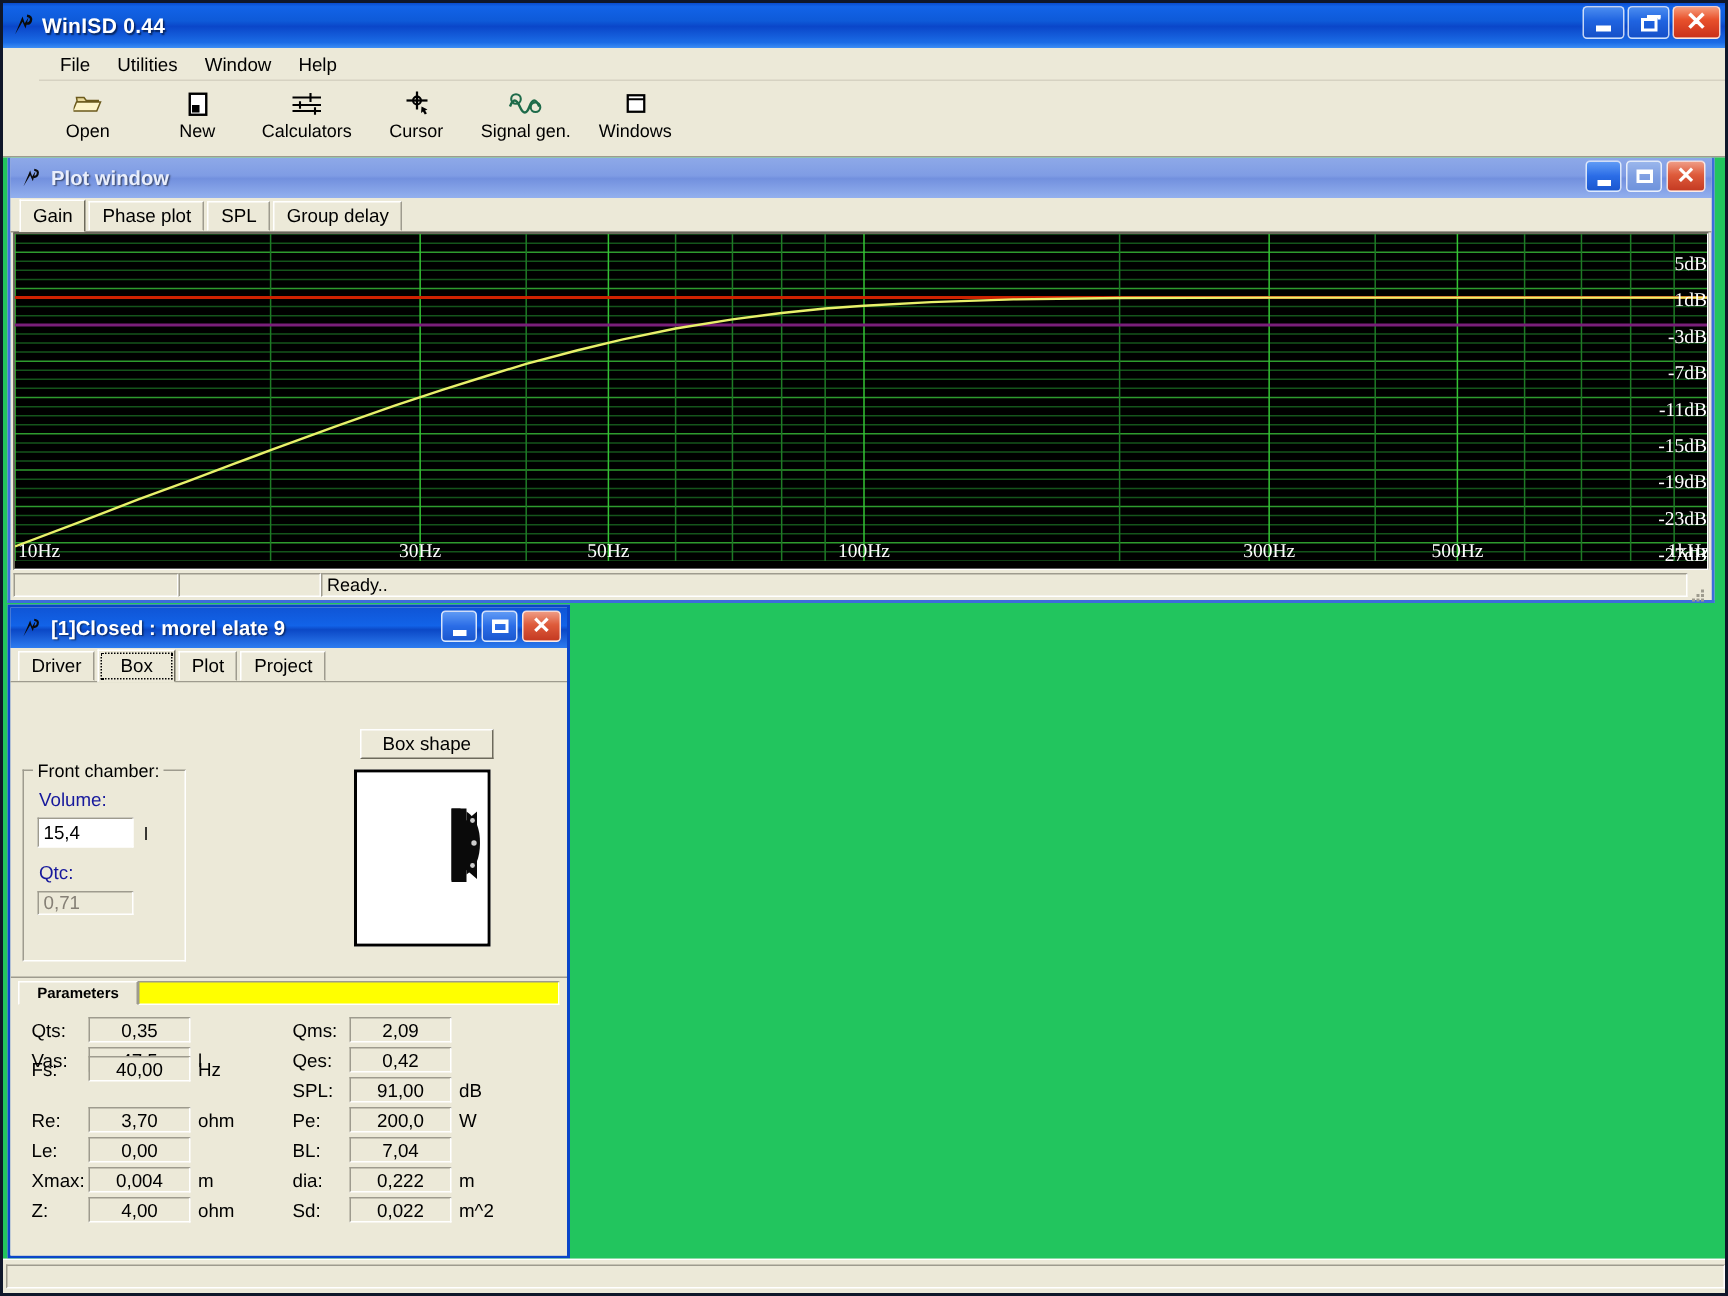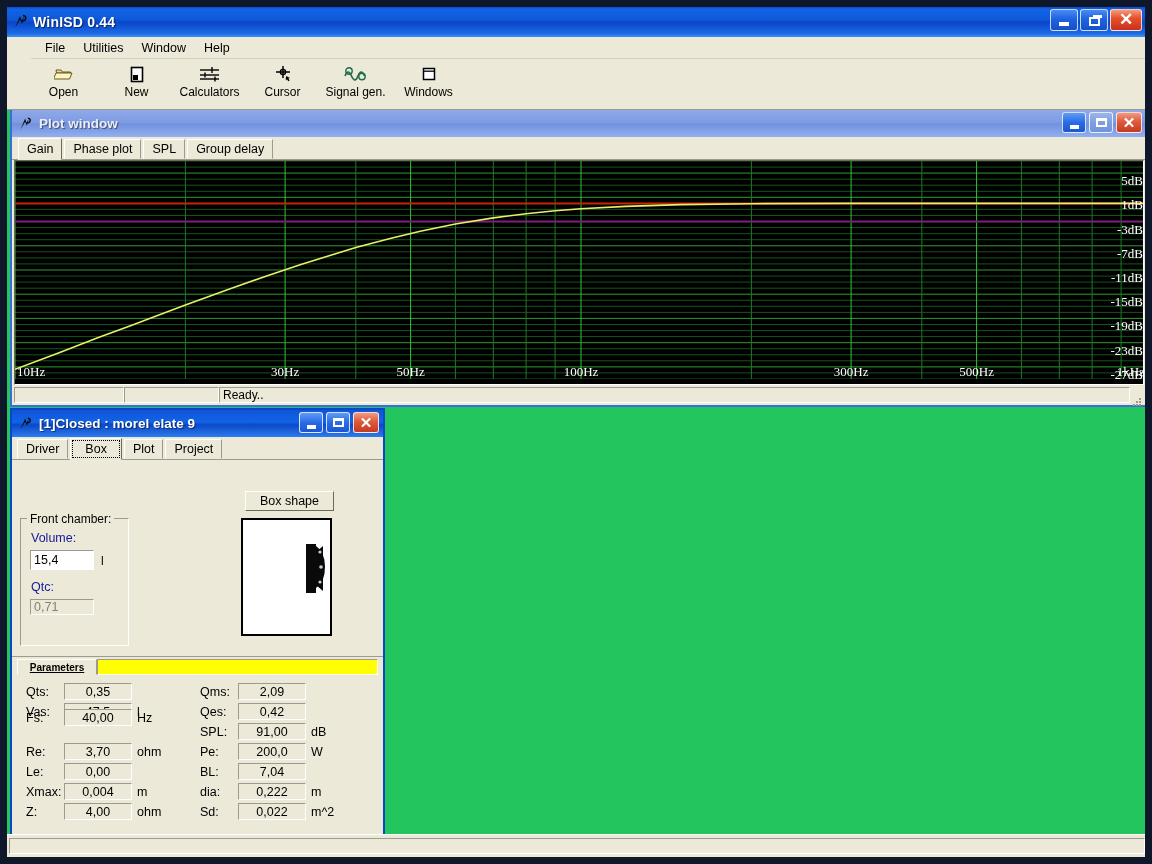--- a/index.html
+++ b/index.html
@@ -7,21 +7,21 @@
     width:1152px;height:864px;overflow:hidden;
     background:#4d4d4d;
     font-family:"Liberation Sans", sans-serif;
     font-size:12px;
     -webkit-font-smoothing:none;
   }
   
   #app-window{
     position:absolute;left:0;top:0;width:1152px;height:864px;
     background:#ece9d8;
-    border:7px solid #0f172a;
+    border:2px solid #0f172a;
     box-sizing:border-box;
     display:flex;flex-direction:column;
   }
   
   .titlebar{
     height:30px;flex:0 0 30px;
     background:linear-gradient(180deg,#0a4ccd 0%,#1263e8 8%,#0e5ad8 40%,#0a46c9 52%,#1b6ce6 88%,#3d8ef5 100%);
     display:flex;align-items:center;
     position:relative;
   }
@@ -514,21 +514,21 @@
             <path d="M63 24 h10 v8 l7 -6 v45 l-7 -6 v8 h-10 z" fill="#0a0a0a"></path>
             <path d="M73 26 q9 6 9 21 q0 15 -9 21 z" fill="#0a0a0a"></path>
             <rect x="63" y="24" width="6" height="48" fill="#0a0a0a"></rect>
             <circle cx="77" cy="32" r="1.6" fill="#cccccc"></circle>
             <circle cx="78" cy="47" r="1.8" fill="#cccccc"></circle>
             <circle cx="77" cy="62" r="1.6" fill="#cccccc"></circle>
           </svg>
         </div>
 
         <div style="position:absolute;left:0;top:196px;right:0;bottom:0;background:#ece9d8;border-top:1px solid #9e9b8e;">
-          <div class="param-tabstrip" style="top:2px;text-decoration:underline;">
+          <div class="param-tabstrip" style="top:2px;">
             <div class="param-tab">Parameters</div>
             <div class="param-bar"></div>
           </div>
 
           <div class="prow" style="left:14px;top:26px;">
             <span class="plabel">Qts:</span>
             <span class="pval">0,35</span>
             <span class="punit"></span>
           </div>
           <div class="prow" style="left:14px;top:46px;">

